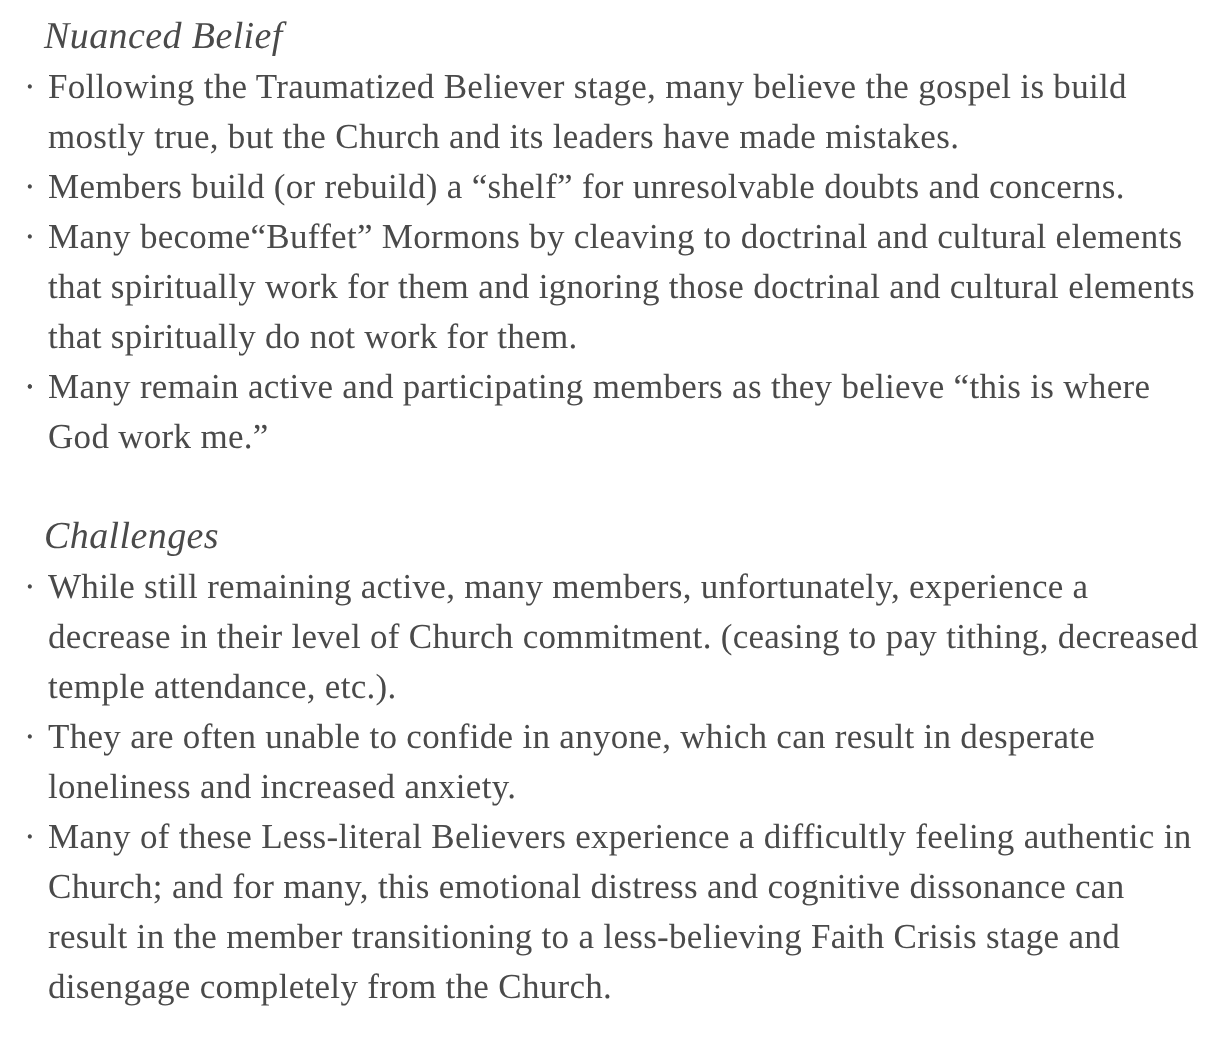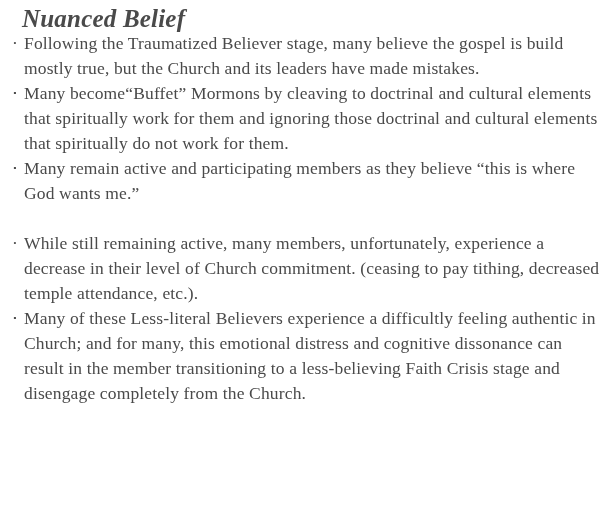--- a/index.html
+++ b/index.html
@@ -20,24 +20,24 @@
     height: 524px;
     padding: 6px 14px 6px 12px;
     background: #ffffff;
   }
   .section + .section {
     margin-top: 25px;
   }
   .heading {
     margin: 0;
     padding-left: 10px;
-    font-size: 25px;
+    font-size: 19px;
     line-height: 25px;
     font-style: italic;
-    font-weight: bold;
+    font-weight: normal;
     letter-spacing: 0.2px;
   }
   .bullets {
     list-style: none;
     margin: 0;
     padding: 0;
   }
   .bullet-item {
     position: relative;
     padding-left: 12px;
@@ -57,33 +57,34 @@
 </head>
 <body style="color: rgb(74, 74, 74); background: rgb(255, 255, 255);">
 
 <main class="page">
   <div id="sections">
   <section class="section">
     <h2 class="heading">Nuanced Belief</h2>
     <ul class="bullets">
   <li class="bullet-item"><span class="dot">·</span><span class="bullet-text">Following the Traumatized Believer stage, many believe the gospel is build mostly true, but the Church and its leaders have made mistakes.</span></li>
 
-  <li class="bullet-item"><span class="dot">·</span></li>
+  <li class="bullet-item"><span class="dot">·</span><span class="bullet-text">Members build (or rebuild) a “shelf” for unresolvable doubts and concerns.</span></li>
 
   <li class="bullet-item"><span class="dot">·</span><span class="bullet-text">Many become“Buffet” Mormons by cleaving to doctrinal and cultural elements that spiritually work for them and ignoring those doctrinal and cultural elements that spiritually do not work for them.</span></li>
 
   <li class="bullet-item"><span class="dot">·</span></li>
 
-  <li class="bullet-item"><span class="dot">·</span><span class="bullet-text">Many remain active and participating members as they believe “this is where God wants me.”</span></li>
+  <li class="bullet-item"><span class="dot">·</span><span class="bullet-text">Many remain active and participating members as they believe “this is where God work me.”</span></li>
 </ul>
   </section>
 
   <section class="section">
+    <h2 class="heading">Challenges</h2>
     <ul class="bullets">
   <li class="bullet-item"><span class="dot">·</span><span class="bullet-text">While still remaining active, many members, unfortunately, experience a decrease in their level of Church commitment. (ceasing to pay tithing, decreased temple attendance, etc.).</span></li>
 
-  <li class="bullet-item"><span class="dot">·</span></li>
+  <li class="bullet-item"><span class="dot">·</span><span class="bullet-text">They are often unable to confide in anyone, which can result in desperate loneliness and increased anxiety.</span></li>
 
   <li class="bullet-item"><span class="dot">·</span><span class="bullet-text">Many of these Less-literal Believers experience a difficultly feeling authentic in Church; and for many, this emotional distress and cognitive dissonance can result in the member transitioning to a less-believing Faith Crisis stage and disengage completely from the Church.</span></li>
 </ul>
   </section>
 </div>
 </main>
 
 </body></html>

